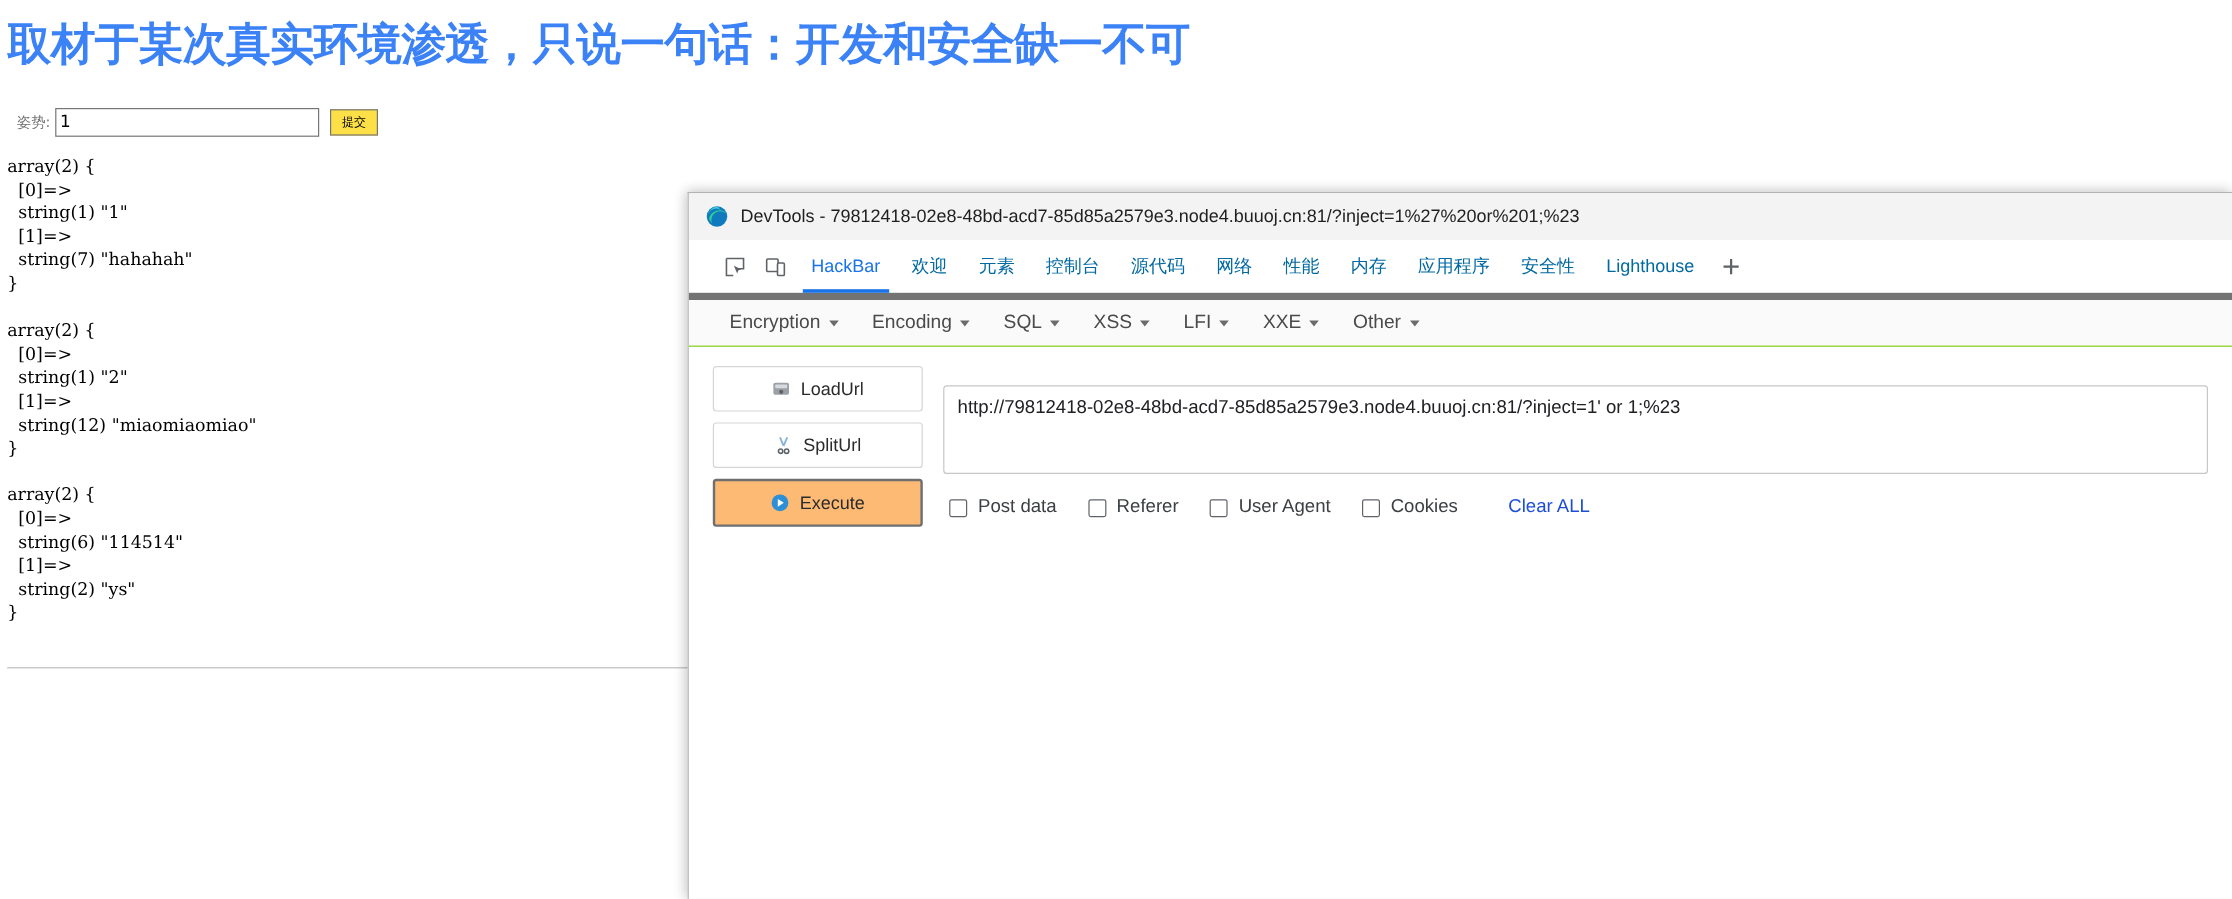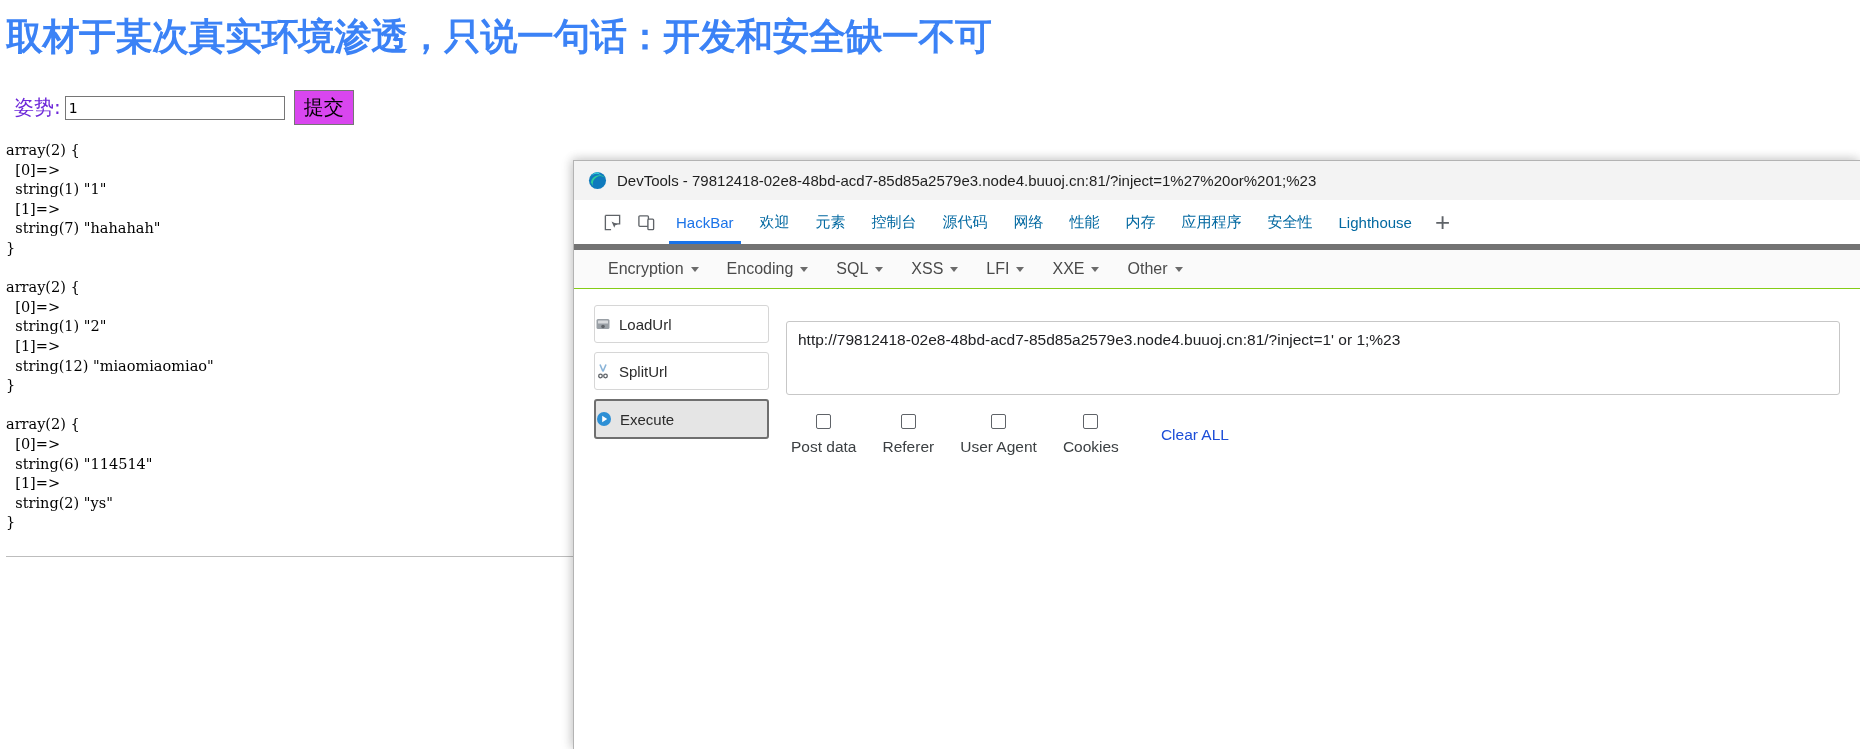--- a/index.html
+++ b/index.html
@@ -31,42 +31,42 @@
 
   #form-row {
     margin: 28px 0 0 14px;
     display: flex;
     align-items: center;
     gap: 0;
     font-family: "DejaVu Sans", sans-serif;
     font-size: 14px;
   }
   #form-label {
-    color: #6d28d9;
+    color: #737373;
     margin-right: 4px;
-    font-size: 20px;
+    font-size: 12px;
   }
   #posture-input {
     width: 212px;
     height: 20px;
     padding: 1px 3px;
     border: 1px solid #767676;
     background: #fff;
     font-family: "DejaVu Sans", sans-serif;
     font-size: 14px;
     color: #000;
     box-sizing: content-box;
   }
   #submit-button {
     margin-left: 9px;
     padding: 3px 9px;
     border: 1px solid #767676;
-    background: #d946ef;
+    background: #fde047;
     font-family: "DejaVu Sans", sans-serif;
-    font-size: 20px;
+    font-size: 10px;
     color: #000;
     cursor: pointer;
   }
 
   #dump-output {
     margin: 16px 0 0 6px;
     font-family: "DejaVu Serif", serif;
     font-size: 14.5px;
     line-height: 19.6px;
     color: #000;
@@ -214,29 +214,30 @@
     width: 175px;
     flex: 0 0 auto;
   }
   .hb-btn {
     height: 36px;
     border: 1px solid #d6d6d6;
     border-radius: 3px;
     background: #ffffff;
     display: flex;
     align-items: center;
+    justify-content: center;
     gap: 8px;
     font-family: "Liberation Sans", sans-serif;
     font-size: 15px;
     color: #2b2b2b;
     cursor: pointer;
   }
   .hb-btn.focused {
     border: 2px solid #6f6f6f;
-    background: #e5e5e5;
+    background: #fdba74;
   }
   .hb-btn-icon { display: inline-flex; align-items: center; }
 
   #hb-right { flex: 1 1 auto; min-width: 0; margin-top: 16px; }
   #hb-url-box {
     width: 100%;
     height: 74px;
     border: 1px solid #c7c7c7;
     border-radius: 3px;
     background: #fff;
@@ -257,21 +258,20 @@
   }
   .hb-check {
     display: flex;
     align-items: center;
     gap: 9px;
     font-family: "Liberation Sans", sans-serif;
     font-size: 15.5px;
     color: #3c4043;
     cursor: pointer;
     white-space: nowrap;
-    flex-direction: column;
   }
   .hb-box {
     width: 13px;
     height: 13px;
     border: 1.5px solid #5f6368;
     border-radius: 2px;
     background: #fff;
     flex: 0 0 auto;
   }
   #hb-clear-all {

